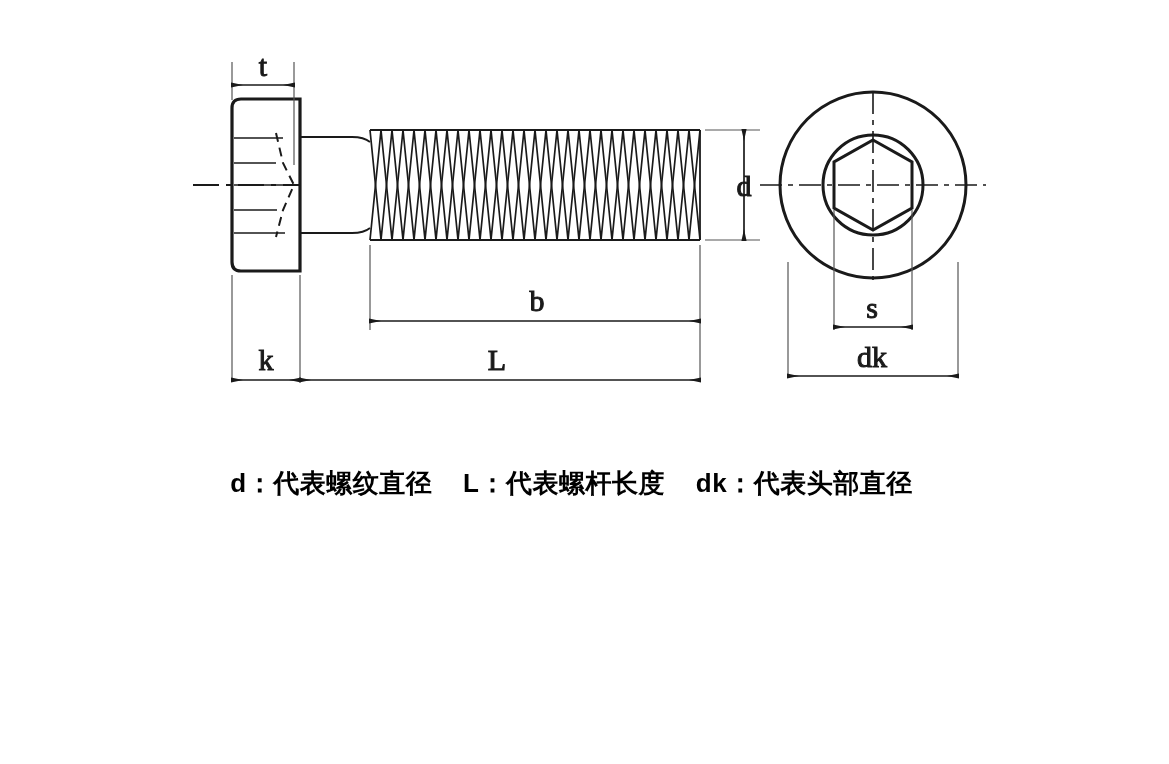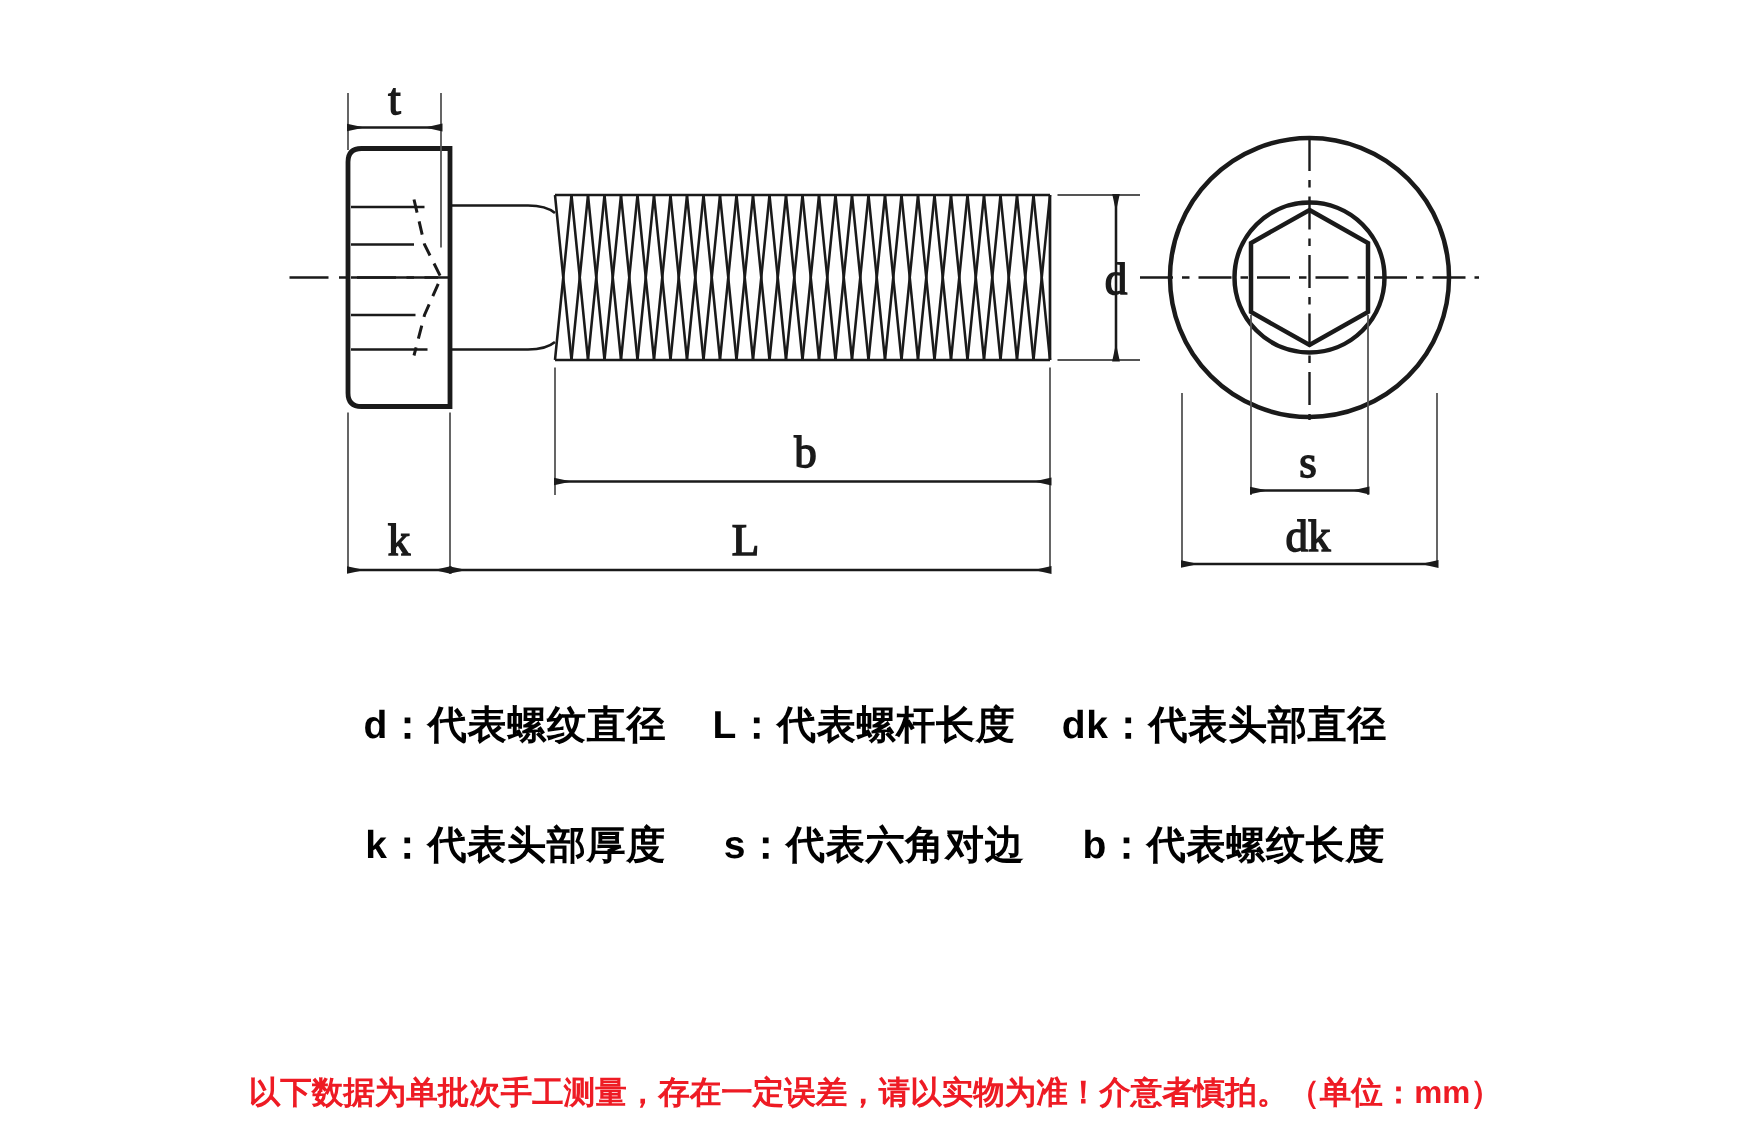--- a/index.html
+++ b/index.html
@@ -4,21 +4,21 @@
 <style>
   html,body{margin:0;padding:0;}
   body{
     width:1169px;height:764px;
     background:#ffffff;
     font-family:"Liberation Sans","DejaVu Sans",sans-serif;
     position:relative;overflow:hidden;
   }
   #stage{position:absolute;left:0;top:0;width:1169px;height:764px;}
   svg.draw{position:absolute;left:0;top:0;width:1169px;height:430px;}
-  .txt-block{position:absolute;left:16px;width:1135px;text-align:center;}
+  .txt-block{position:absolute;left:4px;width:1135px;text-align:center;}
   .legend-line{
     font-weight:bold;color:#000;
     font-size:26px;letter-spacing:0.5px;
     white-space:pre;
   }
   #legend1{top:466px;}
   #legend2{top:546px;}
   #spec{top:641px;font-weight:bold;font-size:27px;white-space:pre;}
   #note{top:714px;font-weight:bold;font-size:21px;white-space:pre;}
   .red{color:#ee1b24;}
@@ -161,18 +161,16 @@
       <g stroke-width="1.7">
         <line x1="788" y1="376" x2="958" y2="376" marker-start="url(#arrL)" marker-end="url(#arrR)"></line>
       </g>
       <text class="dim-label" x="872" y="367" text-anchor="middle">dk</text>
 
     </g>
   </svg>
 
   <div class="txt-block legend-line" id="legend1">d：代表螺纹直径    L：代表螺杆长度    dk：代表头部直径</div>
 
-  <div class="txt-block legend-line" id="legend2">k：代表头部厚度     s：代表六角对边     b：代表螺纹长度</div>
 
 
-  <div class="txt-block red" id="note">以下数据为单批次手工测量，存在一定误差，请以实物为准！介意者慎拍。（单位：mm）</div>
 
 </div>
 
 </body></html>

